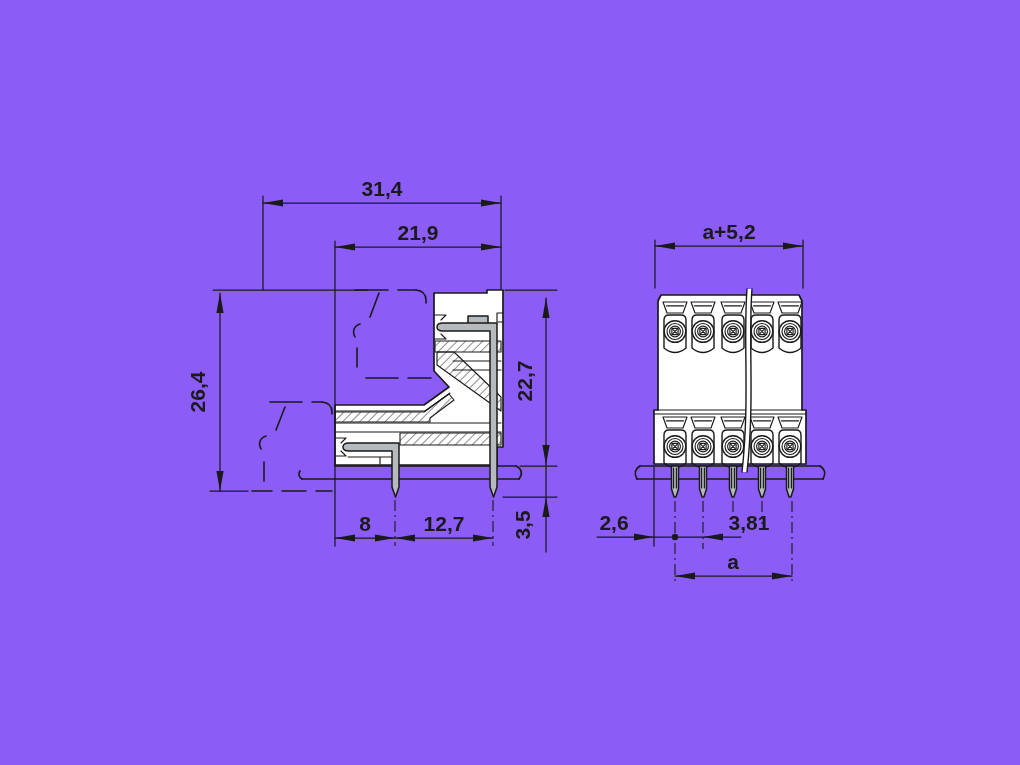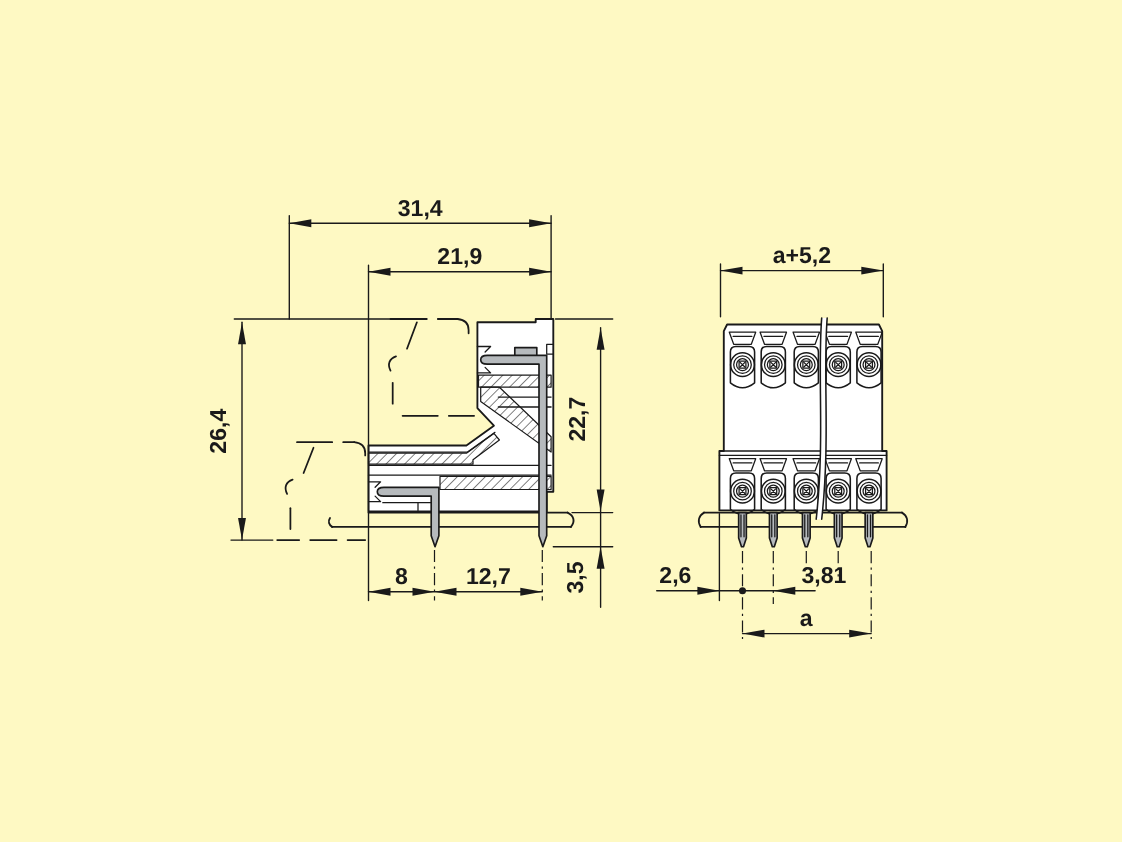--- a/index.html
+++ b/index.html
@@ -1,16 +1,16 @@
 <!DOCTYPE html>
 <html><head>
 <meta charset="utf-8">
 <style>
   html,body{margin:0;padding:0;background:#ffffff;}
-  .canvas{width:1020px;height:765px;position:relative;background:#fef9c3;overflow:hidden;}
+  .canvas{width:1020px;height:765px;position:relative;background:#8b5cf6;overflow:hidden;}
   svg{display:block;}
   .ol   {fill:none;stroke:#1a1a1a;stroke-width:1.7;stroke-linejoin:round;stroke-linecap:round;}
   .olf  {fill:#ffffff;stroke:#1a1a1a;stroke-width:1.7;stroke-linejoin:round;}
   .thin {fill:none;stroke:#1a1a1a;stroke-width:1.15;stroke-linejoin:round;stroke-linecap:round;}
   .med  {fill:none;stroke:#1a1a1a;stroke-width:1.4;stroke-linejoin:round;stroke-linecap:round;}
   .diml {fill:none;stroke:#1a1a1a;stroke-width:1.25;stroke-linecap:round;}
   .cl   {fill:none;stroke:#1a1a1a;stroke-width:1.1;stroke-dasharray:11 4 2 4;}
   .ph   {fill:none;stroke:#1a1a1a;stroke-width:1.6;stroke-linecap:round;}
   .hatch{fill:url(#hatchpat);stroke:#1a1a1a;stroke-width:1.1;stroke-linejoin:round;}
   .pin  {fill:#b6babd;stroke:#1a1a1a;stroke-width:1.5;stroke-linejoin:round;}

